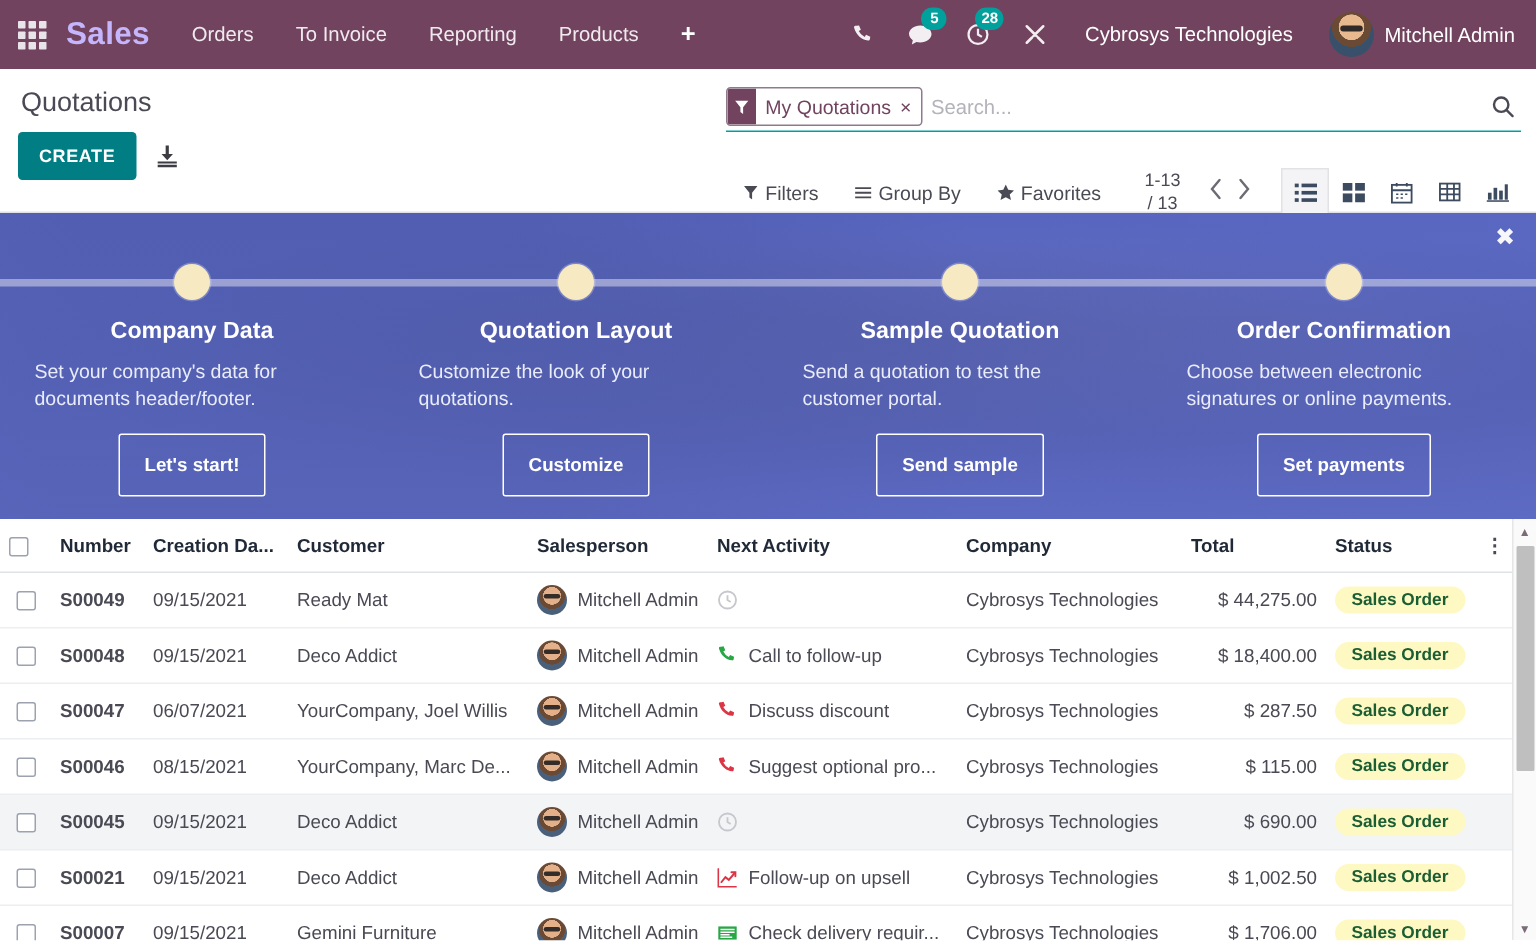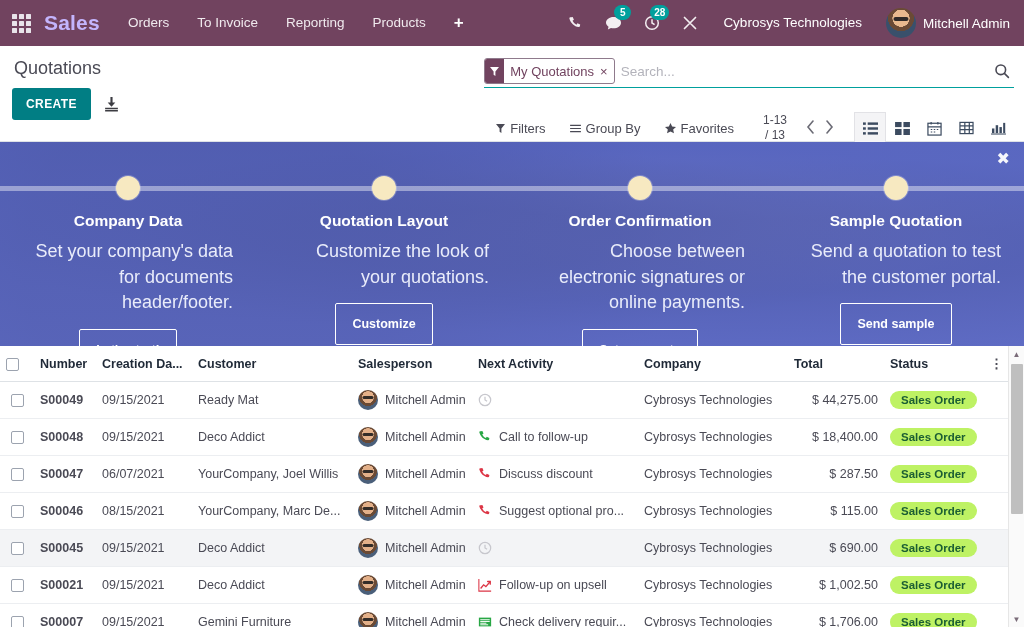--- a/index.html
+++ b/index.html
@@ -114,21 +114,21 @@
     background: rgba(255,255,255,.42); z-index: 1;
   }
   .steps { position: absolute; inset: 0; display: flex; z-index: 2; }
   .step { flex: 1; display: flex; flex-direction: column; align-items: center; padding-top: 34px; }
   .dot {
     width: 24px; height: 24px; border-radius: 50%; background: #f7e9c1; flex: none;
     box-shadow: 0 0 0 1px rgba(255,255,255,.25);
   }
   .step-title { color: #fff; font-size: 15.5px; font-weight: bold; margin-top: 12px; white-space: nowrap; }
   .step-desc {
-    color: #e9ecfa; font-size: 18px; text-align: right; margin-top: 9px;
+    color: #e9ecfa; font-size: 13px; text-align: left; margin-top: 9px;
     line-height: 1.42; max-width: 210px;
   }
   .step-btn {
     margin-top: 13px; background: transparent; border: 1px solid #fff; color: #fff;
     font-size: 12.5px; font-weight: bold; padding: 13px 16px; border-radius: 2px; cursor: pointer;
     font-family: "Liberation Sans", sans-serif; white-space: nowrap;
   }
 
   
   .list-wrap { position: relative; height: calc(627px - 46px - 96px - 204px); overflow: hidden; background: #fff; }
@@ -166,21 +166,21 @@
     background: radial-gradient(circle at 50% 36%, #e3b089 0 36%, #6a4a35 37% 54%, #4a5f7a 55% 100%);
   }
   .avatar-sm:after {
     content: ""; position: absolute; left: 50%; top: 29%; transform: translateX(-50%);
     width: 11px; height: 3px; border-radius: 2px; background: #332c28;
   }
   .act-cell { display: flex; align-items: center; gap: 7px; overflow: hidden; }
   .act-label { overflow: hidden; text-overflow: ellipsis; white-space: nowrap; }
   .act-icon { flex: none; display: flex; align-items: center; }
   .badge-state {
-    display: inline-block; background: #bef264; color: #1b5e33; font-size: 11.5px;
+    display: inline-block; background: #fef9c3; color: #1b5e33; font-size: 11.5px;
     font-weight: bold; padding: 3px 11px; border-radius: 11px; white-space: nowrap;
   }
   .opt-dots { color: #4a4a55; cursor: pointer; font-size: 13px; line-height: 1; }
 
   
   .sbar {
     position: absolute; top: 0; right: 0; width: 16px; height: 100%;
     background: #fafafa; border-left: 1px solid #e6e6e6; z-index: 5;
   }
   .sbar-arrow { height: 16px; display: flex; align-items: center; justify-content: center; color: #7a6b78; font-size: 8px; cursor: pointer; }
@@ -375,30 +375,30 @@
 
       <div class="step">
         <span class="dot"></span>
         <div class="step-title">Quotation Layout</div>
         <div class="step-desc">Customize the look of your quotations.</div>
         <button class="step-btn">Customize</button>
       </div>
 
       <div class="step">
         <span class="dot"></span>
+        <div class="step-title">Sample Quotation</div>
+        <div class="step-desc">Send a quotation to test the customer portal.</div>
+        <button class="step-btn">Send sample</button>
+      </div>
+
+      <div class="step">
+        <span class="dot"></span>
         <div class="step-title">Order Confirmation</div>
         <div class="step-desc">Choose between electronic signatures or online payments.</div>
         <button class="step-btn">Set payments</button>
-      </div>
-
-      <div class="step">
-        <span class="dot"></span>
-        <div class="step-title">Sample Quotation</div>
-        <div class="step-desc">Send a quotation to test the customer portal.</div>
-        <button class="step-btn">Send sample</button>
       </div>
 
     </div>
   </div>
 </div>
 
 <div class="list-wrap">
   <table class="olist">
     <thead>
       <tr>

